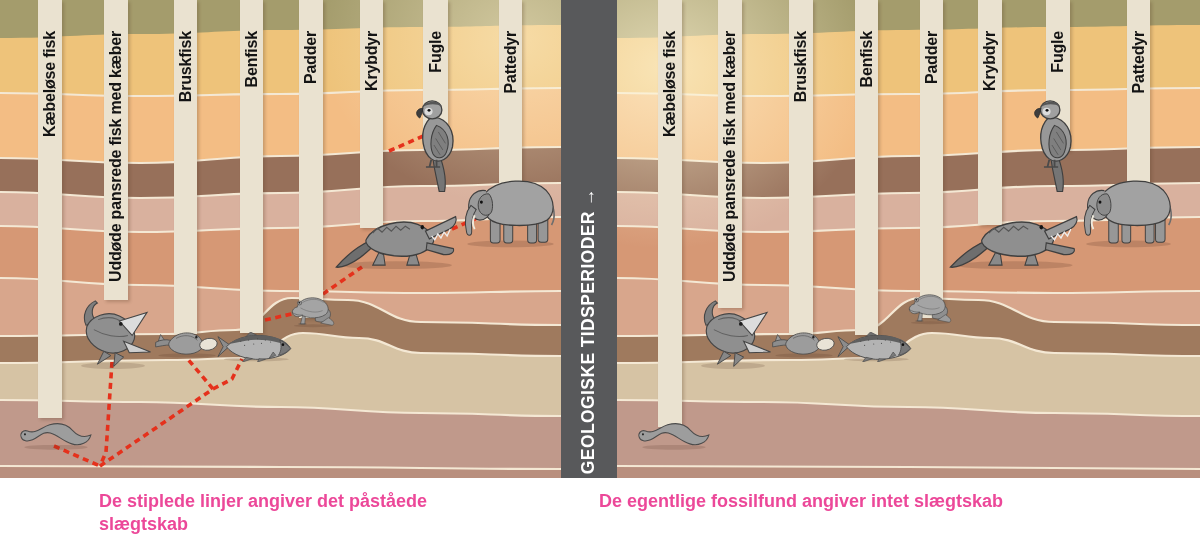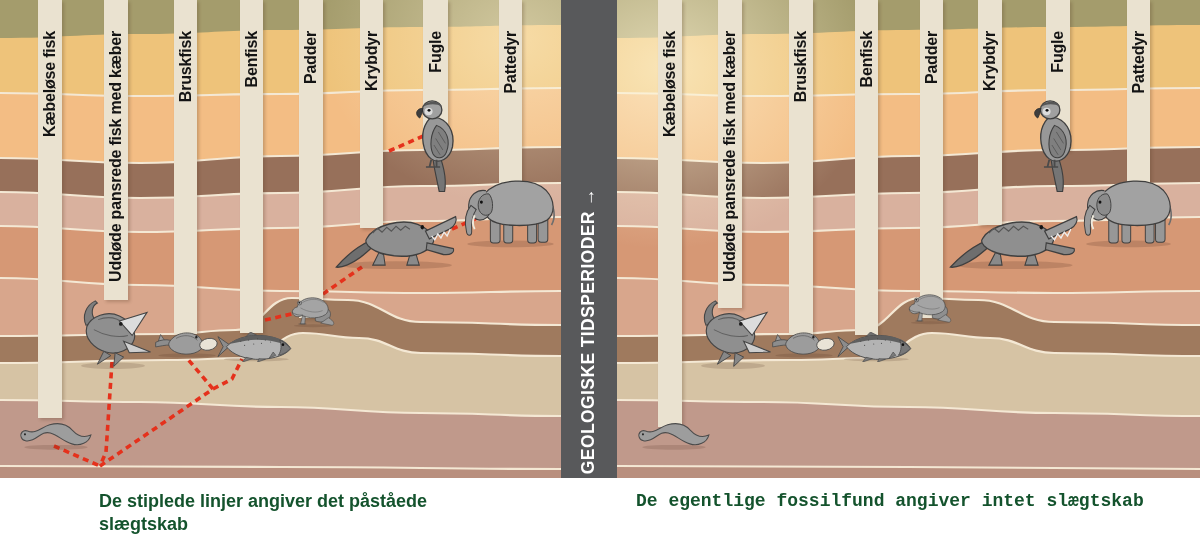--- a/index.html
+++ b/index.html
@@ -7,21 +7,21 @@
          font-family:"Liberation Sans",sans-serif;}
   .panel-layer{position:absolute;top:0;}
   .glow{position:absolute;top:0;height:478px;pointer-events:none;}
   .bar{position:absolute;top:0;background:#eae2d0;box-shadow:2px 2px 3px rgba(90,60,40,.28);}
   .col-label{position:absolute;white-space:nowrap;font-weight:bold;font-size:16px;line-height:1;
              color:#141414;transform:rotate(-90deg) translateX(-100%);transform-origin:0 0;
              letter-spacing:-0.2px;}
   .divider{position:absolute;top:0;height:478px;}
   .divider-label{position:absolute;white-space:nowrap;font-weight:bold;font-size:17.5px;line-height:1;
              letter-spacing:.4px;transform:rotate(-90deg) translateX(-100%);transform-origin:0 0;}
-  .caption{position:absolute;font-weight:bold;font-size:18px;line-height:1.25;color:#14532d;}
+  .caption{position:absolute;font-weight:bold;font-size:18px;line-height:1.25;color:#ec4899;}
   .animal{position:absolute;overflow:visible;}
   svg.dashes{position:absolute;left:0;top:0;}
 </style>
 </head>
 <body>
 
 <svg width="0" height="0" style="position:absolute" aria-hidden="true">
   <defs>
     <symbol id="sym-eel" viewBox="0 0 120 50" preserveAspectRatio="none">
       <ellipse cx="60" cy="46" rx="50" ry="3.5" fill="rgba(70,40,25,.16)"></ellipse>
@@ -121,21 +121,21 @@
     </symbol>
   </defs>
 </svg>
 
 <div id="stage">
 
   <div class="divider" id="divider" style="left: 561px; width: 56px; background: rgb(88, 89, 91);">
     <span class="divider-label" id="divider-label" style="color: rgb(255, 255, 255); left: 19px; position: absolute; top: 188px;">GEOLOGISKE TIDSPERIODER →</span>
   </div>
   <div class="caption" id="caption-left" style="left:99px;top:490px;width:372px;">De stiplede linjer angiver det påståede slægtskab</div>
-  <div class="caption" id="caption-right" style="left:636px;top:490px;width:540px;font-family:Liberation Mono, monospace;">De egentlige fossilfund angiver intet slægtskab</div>
+  <div class="caption" id="caption-right" style="left:599px;top:490px;width:540px;">De egentlige fossilfund angiver intet slægtskab</div>
 <svg width="561" height="478" viewBox="0 0 561 478" class="panel-layer" style="left: 0px;">
       <path d="M 0 0 C 126.2 0, 154.3 0, 280.5 0 C 406.7 0, 434.8 0, 561.0 0 L 561 478 L 0 478 Z" fill="#a49c6c"></path>
       <path d="M 0 38 C 63.1 38, 77.1 34, 140.3 34 C 203.4 34, 217.4 30, 280.5 30 C 343.6 30, 357.6 27, 420.8 27 C 483.9 27, 497.9 25, 561.0 25 L 561 478 L 0 478 Z" fill="#eec37a"></path>
       <path d="M 0 93 C 63.1 93, 77.1 96, 140.3 96 C 203.4 96, 217.4 94, 280.5 94 C 343.6 94, 357.6 90, 420.8 90 C 483.9 90, 497.9 88, 561.0 88 L 561 478 L 0 478 Z" fill="#f3bd84"></path>
       <path d="M 0 158 C 63.1 158, 77.1 163, 140.3 163 C 203.4 163, 217.4 156, 280.5 156 C 343.6 156, 357.6 150, 420.8 150 C 483.9 150, 497.9 147, 561.0 147 L 561 478 L 0 478 Z" fill="#97705a"></path>
       <path d="M 0 192 C 63.1 192, 77.1 198, 140.3 198 C 203.4 198, 217.4 193, 280.5 193 C 343.6 193, 357.6 186, 420.8 186 C 483.9 186, 497.9 183, 561.0 183 L 561 478 L 0 478 Z" fill="#d9b19e"></path>
       <path d="M 0 226 C 63.1 226, 77.1 232, 140.3 232 C 203.4 232, 217.4 228, 280.5 228 C 343.6 228, 357.6 221, 420.8 221 C 483.9 221, 497.9 217, 561.0 217 L 561 478 L 0 478 Z" fill="#d69875"></path>
       <path d="M 0 278 C 63.1 278, 77.1 285, 140.3 285 C 203.4 285, 217.4 291, 280.5 291 C 343.6 291, 357.6 293, 420.8 293 C 483.9 293, 497.9 291, 561.0 291 L 561 478 L 0 478 Z" fill="#d8a68c"></path>
       <path d="M 0 336 C 75.7 336, 92.6 334, 168.3 334 C 198.6 334, 205.3 330, 235.6 330 C 260.9 330, 266.5 298, 291.7 298 C 317.0 298, 322.6 300, 347.8 300 C 380.6 300, 387.9 322, 420.8 322 C 483.9 322, 497.9 325, 561.0 325 L 561 478 L 0 478 Z" fill="#9f7a5e"></path>
       <path d="M 0 363 C 75.7 363, 92.6 360, 168.3 360 C 203.6 360, 211.5 358, 246.8 358 C 272.1 358, 277.7 333, 302.9 333 C 328.2 333, 333.8 338, 359.0 338 C 386.8 338, 393.0 353, 420.8 353 C 483.9 353, 497.9 356, 561.0 356 L 561 478 L 0 478 Z" fill="#d6c3a4"></path>

